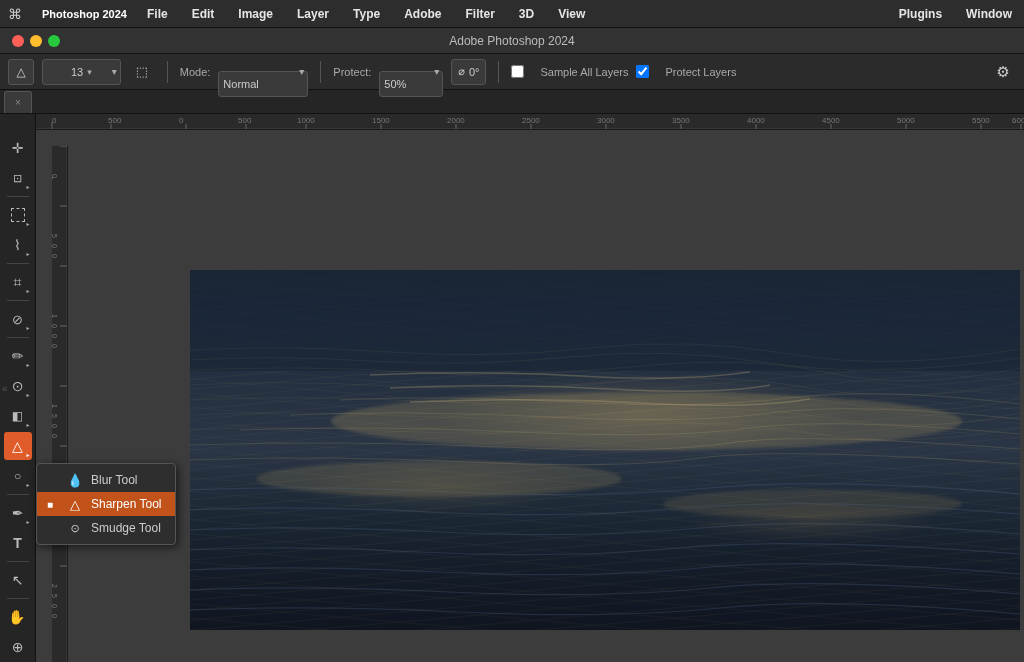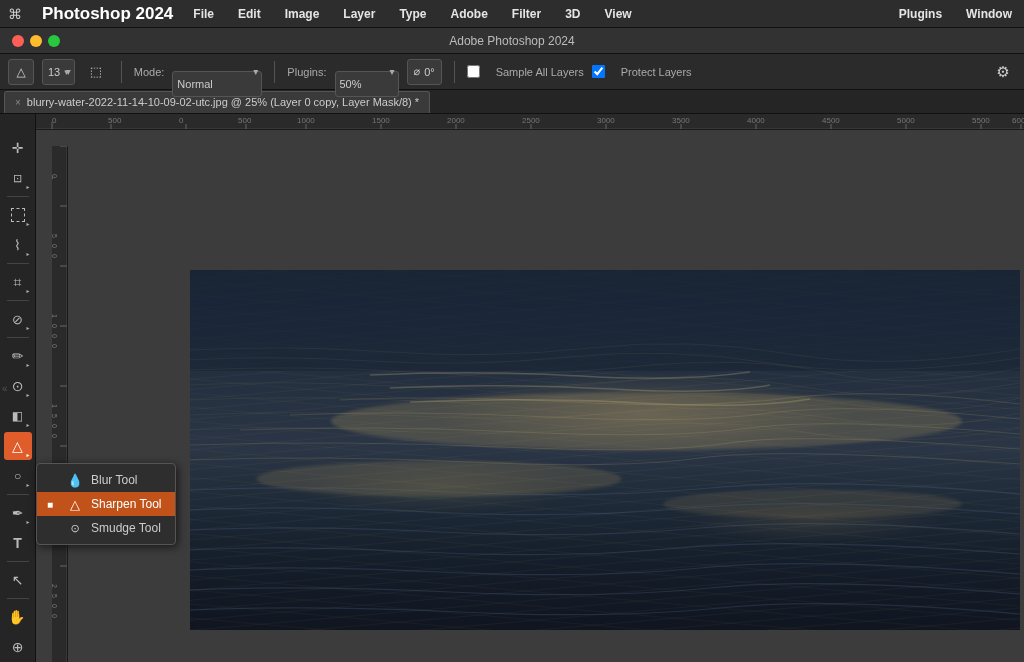--- a/index.html
+++ b/index.html
@@ -25,21 +25,21 @@
       border-bottom: 1px solid #111;
     }
     .menu-bar .apple-logo {
       font-size: 14px;
       color: #ccc;
       margin-right: 4px;
     }
     .menu-bar .app-name {
       font-weight: 700;
       color: #fff;
-      font-size: 17px;
+      font-size: 11px;
     }
     .menu-bar .menu-item {
       color: #e5e5e5;
       font-size: 12px;
       cursor: pointer;
       padding: 2px 4px;
       font-weight: bold;
     }
     .menu-bar .right-menus {
       margin-left: auto;
@@ -389,39 +389,39 @@
     <button class="btn-max"></button>
   </div>
   <span class="title-text">Adobe Photoshop 2024</span>
 </div>
 
 <div class="options-bar">
   <div class="tool-icon-btn">
     <span style="font-size:12px;">△</span>
   </div>
   <div class="select-wrapper">
-    <div class="tool-icon-btn" style="width:auto; padding:0 5px; gap:4px; font-size:11px;">
+    <div class="tool-icon-btn" style="width:auto; padding:0 28px; gap:4px; font-size:11px;">
       <span>13</span>
       <span style="font-size:9px; color:#aaa;">▾</span>
     </div>
   </div>
   <div class="icon-btn">
     <span>⬚</span>
   </div>
   <div class="sep"></div>
   <label>Mode:</label>
   <div class="select-wrapper">
     <select style="width:90px;">
       <option>Normal</option>
       <option>Darken</option>
       <option>Lighten</option>
     </select>
   </div>
   <div class="sep"></div>
-  <label>Plugins:</label>
+  <label>Protect:</label>
   <div class="select-wrapper">
     <select style="width:64px;">
       <option>50%</option>
     </select>
   </div>
   <div class="angle-control">
     <span>⌀</span>
     <span>0°</span>
   </div>
   <div class="sep"></div>
@@ -436,21 +436,20 @@
   <div style="margin-left:auto;">
     <div class="icon-btn">
       <span style="font-size:15px;">⚙</span>
     </div>
   </div>
 </div>
 
 <div class="doc-tab-bar">
   <div class="doc-tab">
     <span class="close-x">×</span>
-    <span style="font-size:11px;">blurry-water-2022-11-14-10-09-02-utc.jpg @ 25% (Layer 0 copy, Layer Mask/8) *</span>
   </div>
 </div>
 
 <div class="main-area">
 
   <div class="toolbar">
     <span class="panel-collapse-arrow">«</span>
 
     <div class="tool-btn" style="margin-top:16px;">
       <span>✛</span>

